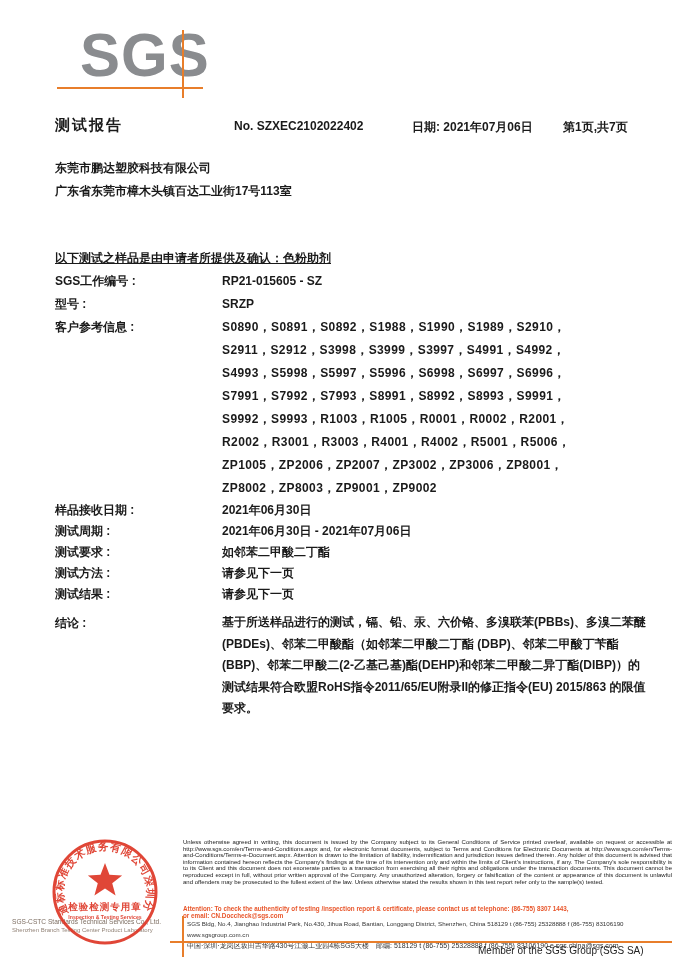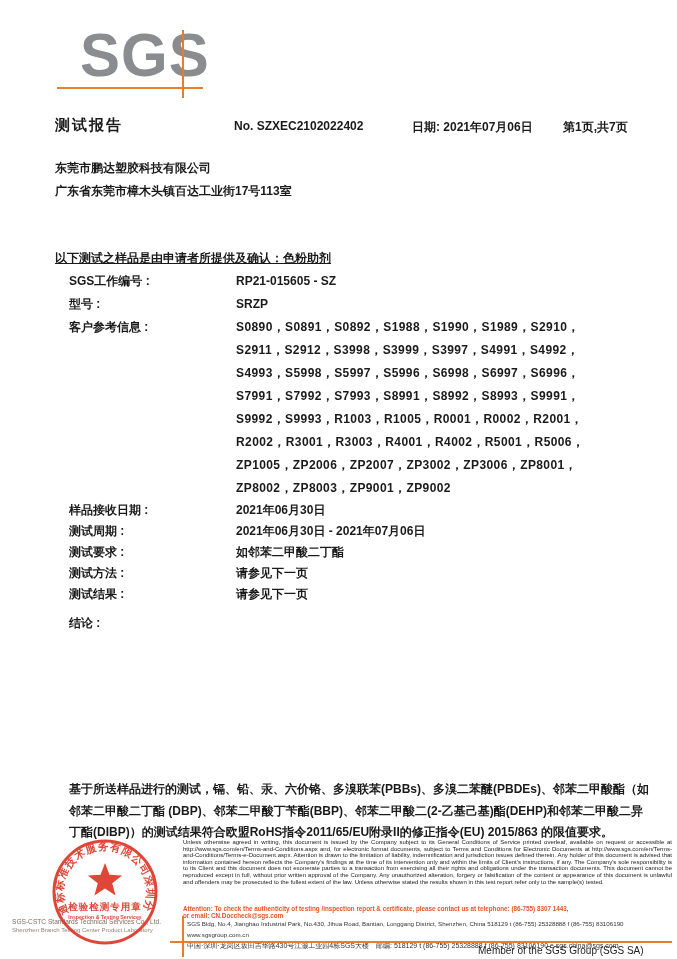--- a/index.html
+++ b/index.html
@@ -20,26 +20,26 @@
   .header-row { position:absolute; left:55px; top:116px; width:610px; height:20px; font-size:12px; font-weight:bold; }
   .header-row .title  { position:absolute; left:0;   top:0; font-size:15px; letter-spacing:2px; }
   .header-row .repno  { position:absolute; left:179px; top:3px; }
   .header-row .hdate  { position:absolute; left:357px; top:3px; }
   .header-row .hpages { position:absolute; left:508px; top:3px; }
   
   .applicant { position:absolute; left:55px; top:157px; font-size:12px; font-weight:bold; line-height:23px; }
   
   .doc { position:absolute; left:55px; top:247px; width:596px; font-size:12px; font-weight:bold; }
   .statement { line-height:23px;text-decoration:underline; }
-  .row { display:flex; line-height:23px;margin-left:14px; }
+  .row { display:flex; line-height:23px; }
   .row.tight { line-height:21px; }
   .row .lbl { width:167px; flex:0 0 167px; }
   .row .val { flex:1; }
   .ref-line { line-height:23px; letter-spacing:0.4px; }
-  .row.conclusion { margin-top:7px;flex-direction:column; }
+  .row.conclusion { margin-top:7px; }
   .row.conclusion .val { line-height:21.5px; }
   
   .disclaimer {
     position:absolute; left:183px; top:839px; width:489px;
     font-size:6px; line-height:6.6px; color:#222; text-align:justify; font-weight:normal;
   }
   .attention {
     position:absolute; left:183px; top:905px; width:489px;
     font-size:6.3px; line-height:7px; font-weight:bold; color:#e8552a;
   }

